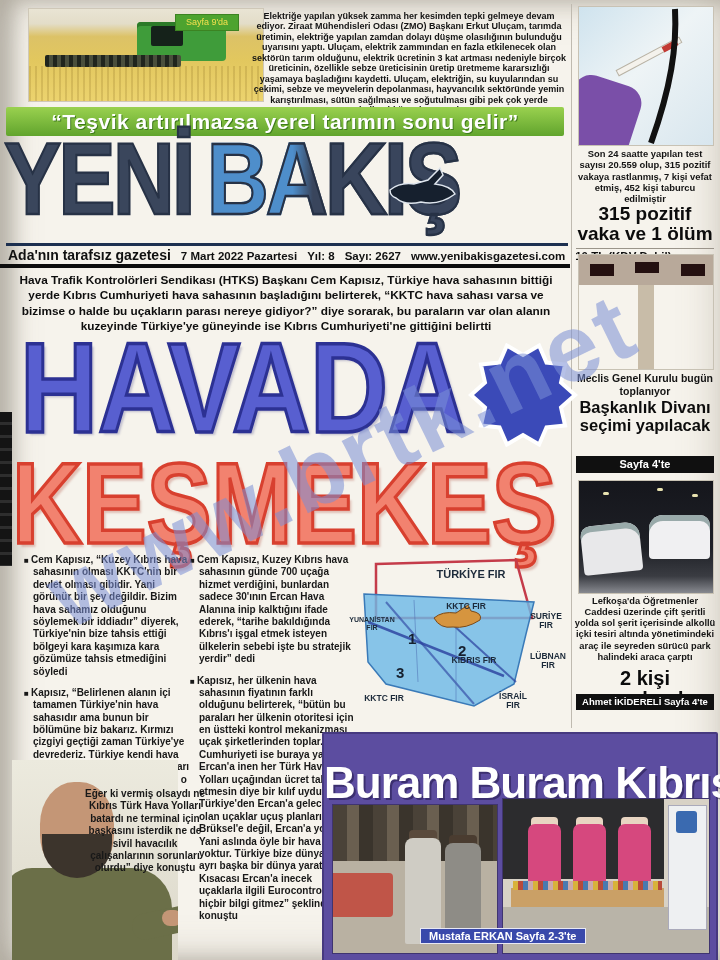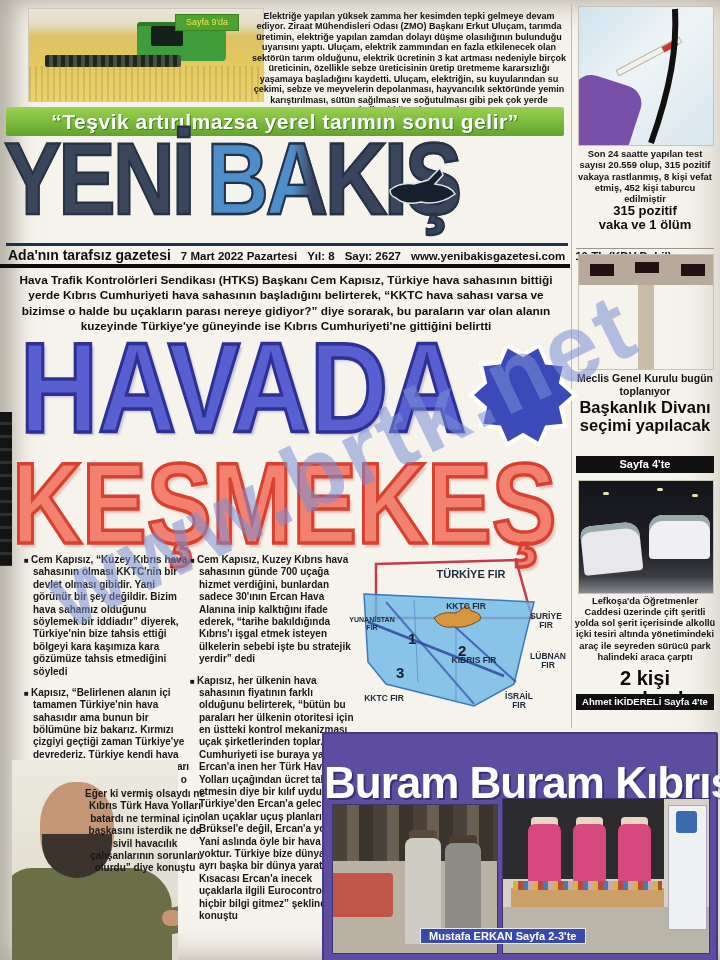--- a/index.html
+++ b/index.html
@@ -177,21 +177,21 @@
       <line x1="100" y1="50" x2="100" y2="148" stroke="#4a6ab0" stroke-width="1" opacity="0.5"></line>
       <path d="M78,64 q8,-7 22,-5 l12,-8 l3,6 q12,2 9,9 q-14,9 -27,7 q-13,2 -19,-9 Z" fill="#d6953f" stroke="#7a4a1a" stroke-width="1"></path>
     </svg>
     <div class="maplabel" style="left:60px;top:14px;width:110px;font-size:11px;">TÜRKİYE FIR</div>
     <div class="maplabel" style="left:68px;top:48px;width:84px;font-size:8.5px;">KKTC FIR</div>
     <div class="maplabel" style="left:-8px;top:62px;width:48px;font-size:7px;">YUNANİSTAN FIR</div>
     <div class="maplabel" style="left:168px;top:58px;width:44px;font-size:8.5px;">SURİYE FIR</div>
     <div class="maplabel" style="left:170px;top:98px;width:44px;font-size:8.5px;">LÜBNAN FIR</div>
     <div class="maplabel" style="left:86px;top:102px;width:64px;font-size:8.5px;">KIBRIS FIR</div>
     <div class="maplabel" style="left:8px;top:140px;width:40px;font-size:8.5px;">KKTC FIR</div>
-    <div class="maplabel" style="left:136px;top:138px;width:42px;font-size:8.5px;margin-left:6px;">İSRAİL FIR</div>
+    <div class="maplabel" style="left:136px;top:138px;width:42px;font-size:8.5px;">İSRAİL FIR</div>
     <div class="mapnum" style="left:52px;top:76px;">1</div>
     <div class="mapnum" style="left:102px;top:88px;">2</div>
     <div class="mapnum" style="left:40px;top:110px;">3</div>
   </div>
 
   <div class="abs festival">
     <div class="fest-head">Buram Buram Kıbrıs</div>
     <div class="fest-photoL">
       <div class="fl-crowd"></div>
       <div class="fl-table"></div>
@@ -215,22 +215,22 @@
   <div class="abs side-rule"></div>
 
   <div class="abs sideph covid-photo">
     <div class="glove"></div>
     <div class="swab"></div>
     <div class="swab-tip"></div>
     <svg width="134" height="138" viewBox="0 0 134 138" style="position:absolute;left:0;top:0;">
       <path d="M96,2 C98,40 92,80 72,136" fill="none" stroke="#111" stroke-width="6"></path>
     </svg>
   </div>
-  <div class="abs side-cap" style="top:148px;">Son 24 saatte yapılan test sayısı 20.559 olup, 315 pozitif vakaya rastlanmış, 8 kişi vefat etmiş, 452 kişi taburcu edilmiştir</div>
-  <div class="abs side-head" style="top:204px;font-size:13px;">
+  <div class="abs side-cap" style="top:148px;">Son 24 saatte yapılan test sayısı 20.559 olup, 315 pozitif vakaya rastlanmış, 7 kişi vefat etmiş, 452 kişi taburcu edilmiştir</div>
+  <div class="abs side-head" style="top:204px;font-size:19px;">
     <div>315 pozitif</div>
     <div>vaka ve 1 ölüm</div>
   </div>
   <div class="abs hrule" style="top:248px;"></div>
 
   <div class="abs sideph meclis-photo">
     <div class="meclis-wall"></div>
     <div class="meclis-desk" style="left:8%;top:8%;"></div>
     <div class="meclis-desk" style="left:42%;top:6%;"></div>
     <div class="meclis-desk" style="left:76%;top:8%;"></div>

